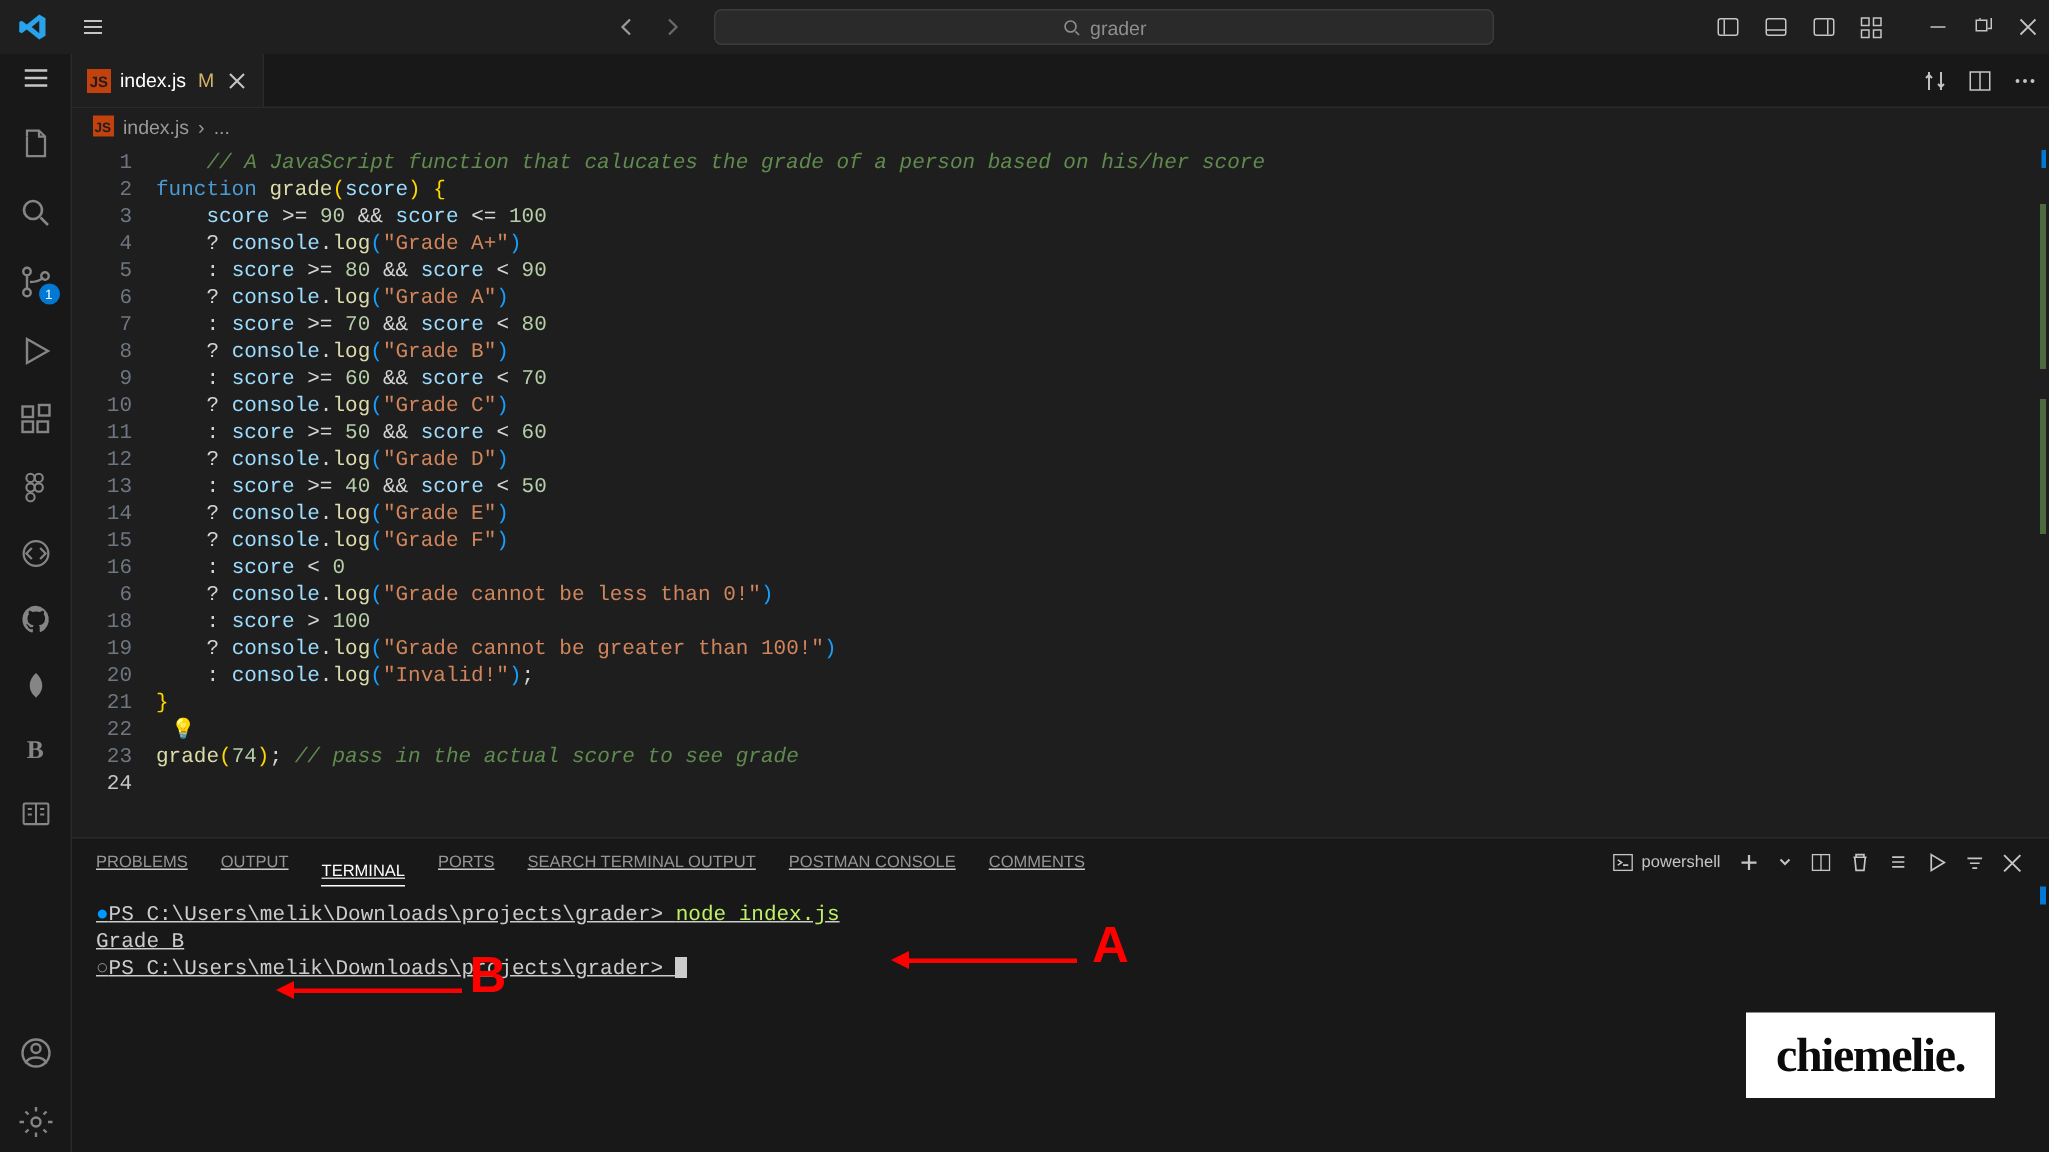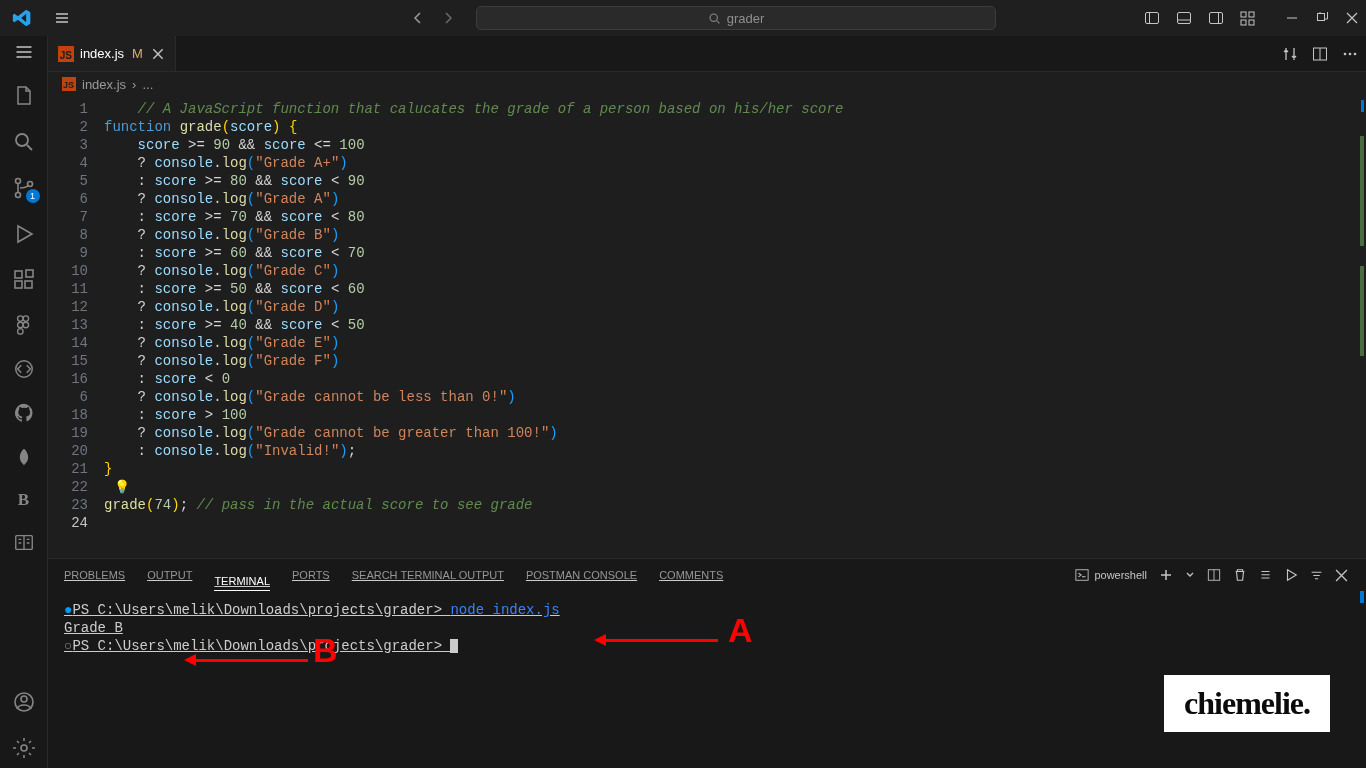--- a/index.html
+++ b/index.html
@@ -142,21 +142,21 @@
   .term-body {
     flex:1; padding:10px 16px;
     font-family: Consolas, 'Courier New', monospace;
     font-size:14px; line-height:18px;
     position:relative;
     color:#cccccc;
   }
   .term-line { white-space:pre; }
   .dot-mod { color:#0099ff; }
   .dot-hollow { color:#8a8a8a; }
-  .term-cmd { color:#3b82f6; }
+  .term-cmd { color:#bef264; }
   .cursor { display:inline-block; width:8px; height:14px; background:#cccccc; vertical-align:middle; }
   .term-scroll-accent { position:absolute; right:2px; top:0px; width:4px; height:12px; background:#0078d4; }
 
   
   .anno-arrow-a {
     position:absolute; left:550px; top:48px;
     width:120px; height:3px; background:#ff0000;
   }
   .anno-arrow-a::before {
     content:''; position:absolute; left:-10px; top:-5px;

